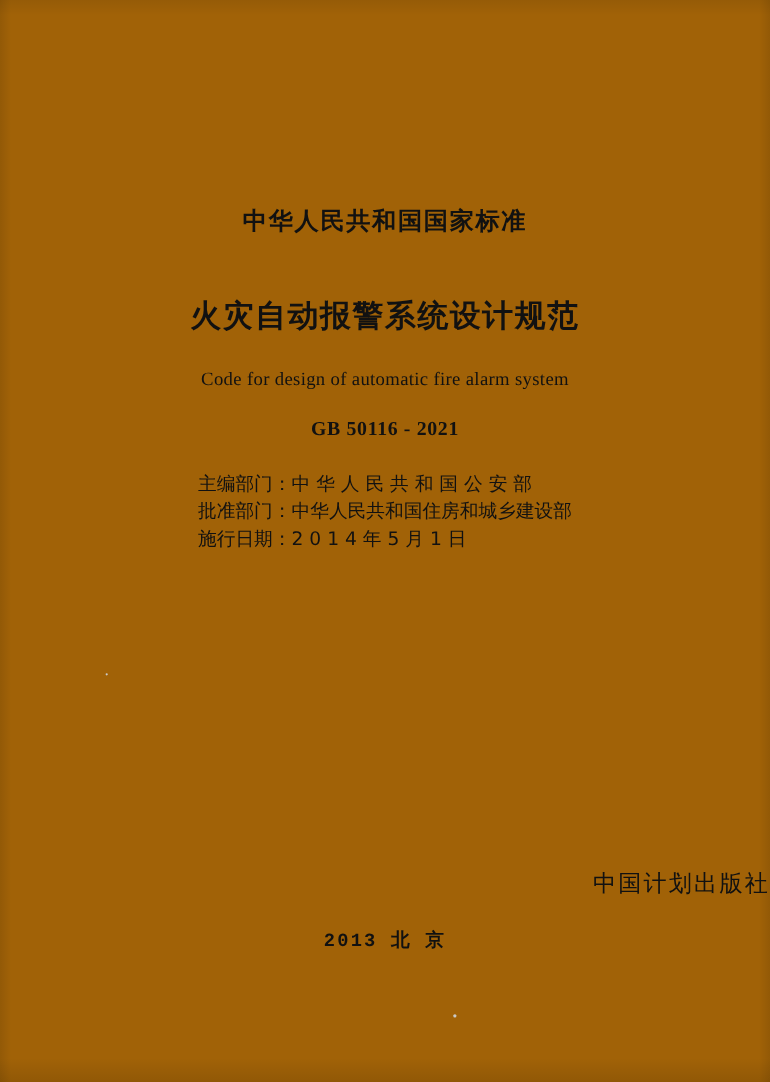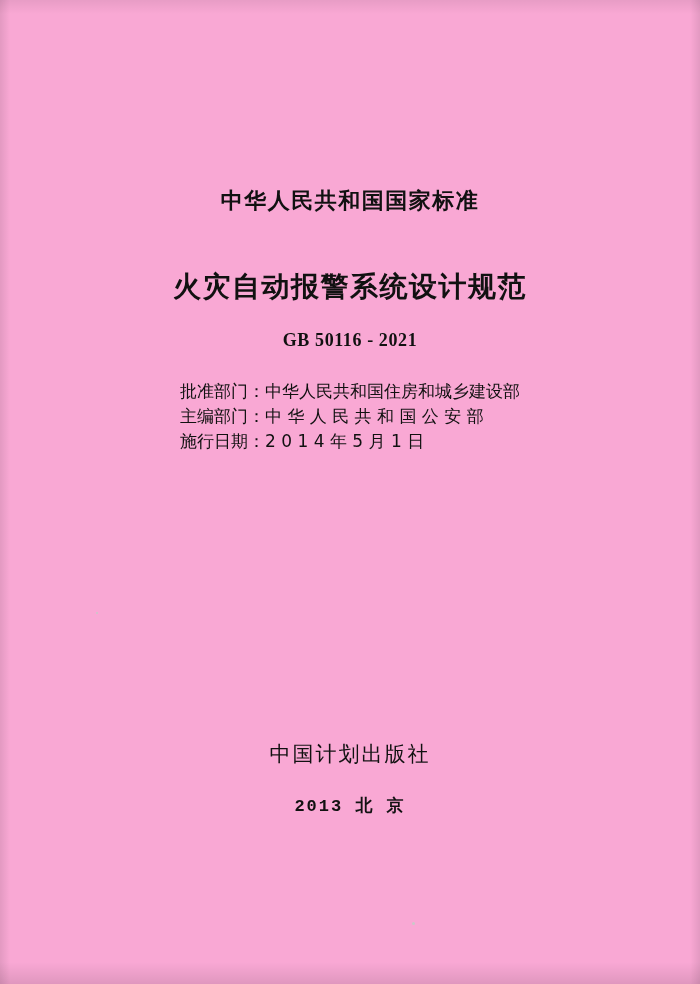--- a/index.html
+++ b/index.html
@@ -12,21 +12,21 @@
     height: 984px;
     position: relative;
     font-family: "Liberation Serif", "DejaVu Serif", serif;
     color: #111111;
     overflow: hidden;
   }
 
   .page {
     position: absolute;
     inset: 0;
-    background: #f9a8d4;
+    background: #a16207;
   }
 
   
   .page::before {
     content: "";
     position: absolute;
     top: 0; left: 0; right: 0; height: 14px;
     background: linear-gradient(to bottom, rgba(0,0,0,0.07), rgba(0,0,0,0));
     pointer-events: none;
   }
@@ -100,20 +100,21 @@
   }
   .issuer-line {
     white-space: pre;
   }
 
   .publisher {
     margin-top: 286px;
     font-size: 21px;
     letter-spacing: 2px;
     font-family: "DejaVu Sans", "Liberation Sans", sans-serif;
+    text-align: right;
   }
 
   .imprint {
     margin-top: 26px;
     font-size: 17px;
     font-weight: bold;
     letter-spacing: 2px;
     font-family: Liberation Mono, monospace;
   }
 
@@ -131,26 +132,27 @@
 <div class="page">
   <div class="edge-left"></div>
   <div class="edge-right"></div>
 
   <div class="content">
 
     <div class="national-standard">中华人民共和国国家标准</div>
 
     <div class="main-title">火灾自动报警系统设计规范</div>
 
+    <div class="english-title">Code for design of automatic fire alarm system</div>
 
     <div class="code-number">GB 50116 - 2021</div>
 
     <div class="issuer-block">
+      <div class="issuer-line">主编部门：中 华 人 民 共 和 国 公 安 部</div>
       <div class="issuer-line">批准部门：中华人民共和国住房和城乡建设部</div>
-      <div class="issuer-line">主编部门：中 华 人 民 共 和 国 公 安 部</div>
       <div class="issuer-line">施行日期：2 0 1 4 年 5 月 1 日</div>
     </div>
 
     <div class="publisher">中国计划出版社</div>
 
     <div class="imprint">2013  北  京</div>
 
   </div>
 
   <div class="speck" style="left:412px; top:922px;"></div>

